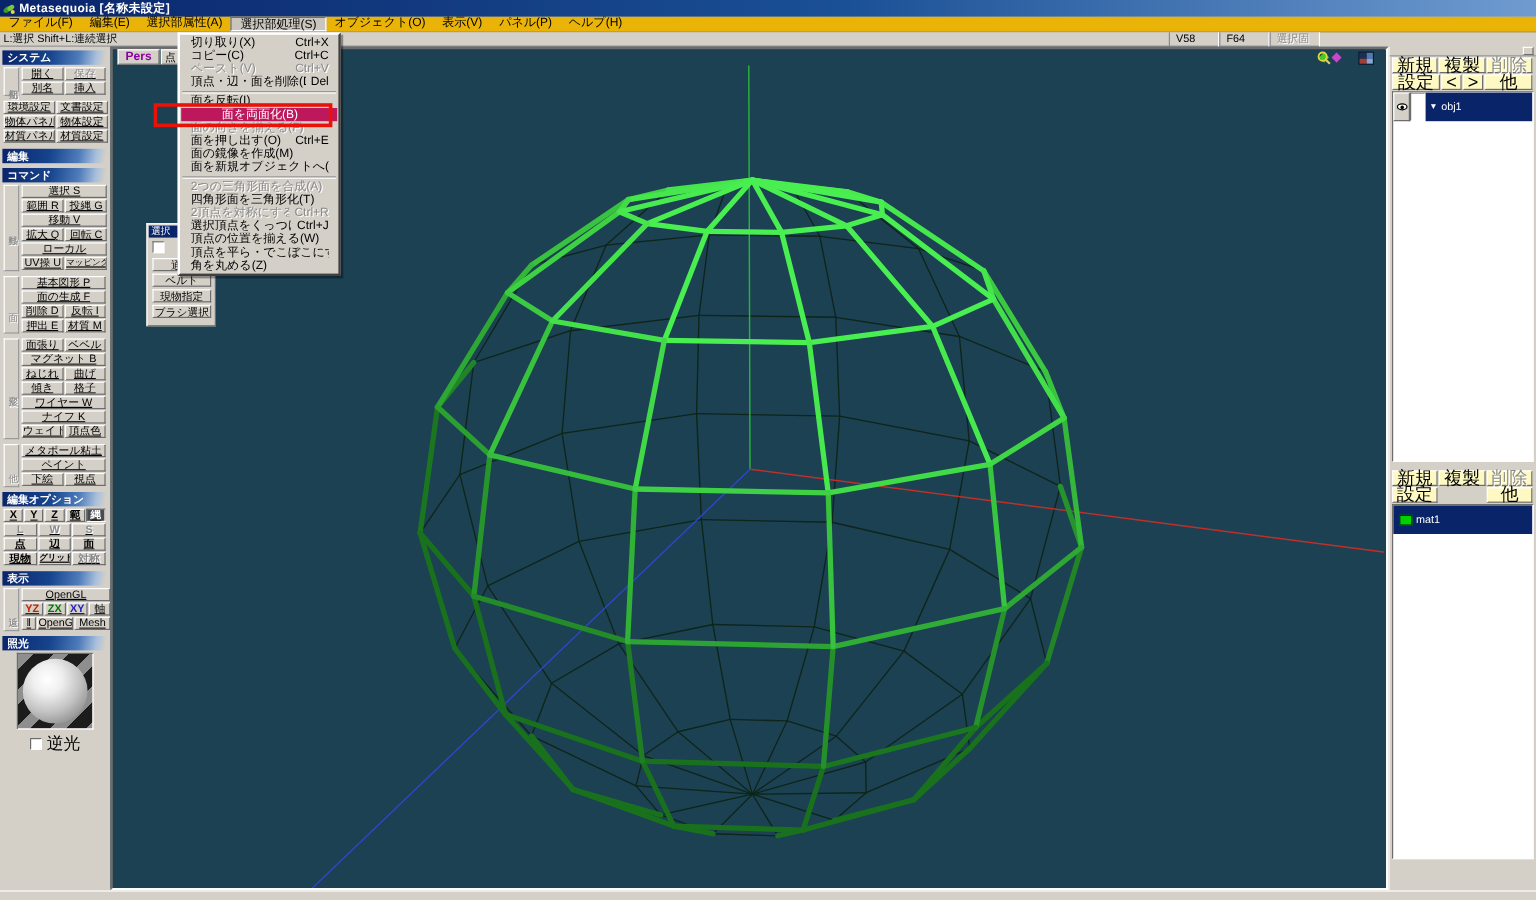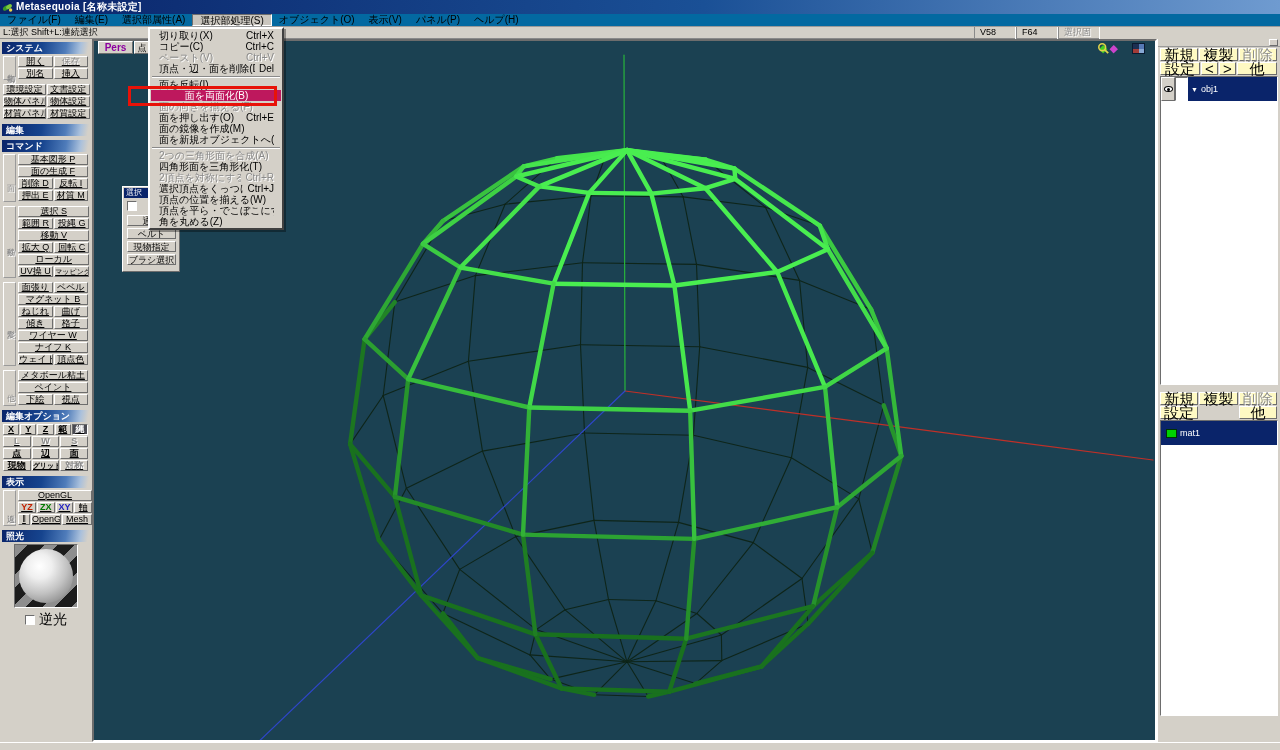--- a/index.html
+++ b/index.html
@@ -6,21 +6,21 @@
   html,body { width:1280px; height:750px; overflow:hidden; }
   body { font-family:"Liberation Sans","DejaVu Sans",sans-serif; background:#d4d0c8; position:relative; font-size:10px; }
   .app { position:absolute; inset:0; }
 
   .titlebar { position:absolute; left:0; top:0; width:1280px; height:14px;
     background:linear-gradient(90deg,#0a246a 0%,#1a5096 55%,#6f9bd0 100%);
     color:#fff; display:flex; align-items:center; padding-left:2px; }
   .titlebar .title { font-weight:bold; font-size:10px; margin-left:3px; letter-spacing:0.3px; }
   .appicon { width:11px; height:11px; display:inline-block; }
 
-  .menubar { position:absolute; left:0; top:14px; width:1280px; height:13px; background:#0369a1;
+  .menubar { position:absolute; left:0; top:14px; width:1280px; height:13px; background:#eab308;
     display:flex; align-items:stretch; border-bottom:1px solid #9a9a9a; }
   .mb-item { padding:0 7px; line-height:12px; font-size:10px; color:#000; }
   .mb-item.active { border:1px solid; border-color:#6d6d6d #ffffff #ffffff #6d6d6d; background:#cac6be;text-align:center; }
 
   .statusrow { position:absolute; left:0; top:27px; width:1100px; height:12px; background:#d4d0c8;
     border-bottom:1px solid #8a8a8a; display:flex; align-items:center; }
   .statusrow .hint { padding-left:3px; font-size:9px; color:#000; flex:0 0 auto; }
   .statusrow .spacer { flex:1; }
   .statusrow .cell { width:42px; height:12px; line-height:11px; padding-left:5px; font-size:9px;
     border-left:1px solid #8a8a8a; border-right:1px solid #fff; }
@@ -185,61 +185,61 @@
             </div>
           </div>
         </div>
       </div>
       <div class="panel">
         <div class="phead">編集</div>
       </div>
       <div class="panel">
         <div class="phead">コマンド</div>
         <div class="pgroup">
+          <div class="vside">移動</div>
+          <div class="rows">
+            <div class="srow">
+              <button class="sbtn">選択 S</button>
+            </div>
+            <div class="srow">
+              <button class="sbtn">範囲 R</button>
+              <button class="sbtn">投縄 G</button>
+            </div>
+            <div class="srow">
+              <button class="sbtn">移動 V</button>
+            </div>
+            <div class="srow">
+              <button class="sbtn">拡大 Q</button>
+              <button class="sbtn">回転 C</button>
+            </div>
+            <div class="srow">
+              <button class="sbtn">ローカル</button>
+            </div>
+            <div class="srow">
+              <button class="sbtn">UV操 U</button>
+              <button class="sbtn small">マッピング</button>
+            </div>
+          </div>
+        </div>
+        <div class="pgroup">
           <div class="vside">面</div>
           <div class="rows">
             <div class="srow">
               <button class="sbtn">基本図形 P</button>
             </div>
             <div class="srow">
               <button class="sbtn">面の生成 F</button>
             </div>
             <div class="srow">
               <button class="sbtn">削除 D</button>
               <button class="sbtn">反転 I</button>
             </div>
             <div class="srow">
               <button class="sbtn">押出 E</button>
               <button class="sbtn">材質 M</button>
-            </div>
-          </div>
-        </div>
-        <div class="pgroup">
-          <div class="vside">移動</div>
-          <div class="rows">
-            <div class="srow">
-              <button class="sbtn">選択 S</button>
-            </div>
-            <div class="srow">
-              <button class="sbtn">範囲 R</button>
-              <button class="sbtn">投縄 G</button>
-            </div>
-            <div class="srow">
-              <button class="sbtn">移動 V</button>
-            </div>
-            <div class="srow">
-              <button class="sbtn">拡大 Q</button>
-              <button class="sbtn">回転 C</button>
-            </div>
-            <div class="srow">
-              <button class="sbtn">ローカル</button>
-            </div>
-            <div class="srow">
-              <button class="sbtn">UV操 U</button>
-              <button class="sbtn small">マッピング</button>
             </div>
           </div>
         </div>
         <div class="pgroup">
           <div class="vside">変形</div>
           <div class="rows">
             <div class="srow">
               <button class="sbtn">面張り</button>
               <button class="sbtn">ベベル</button>
             </div>

